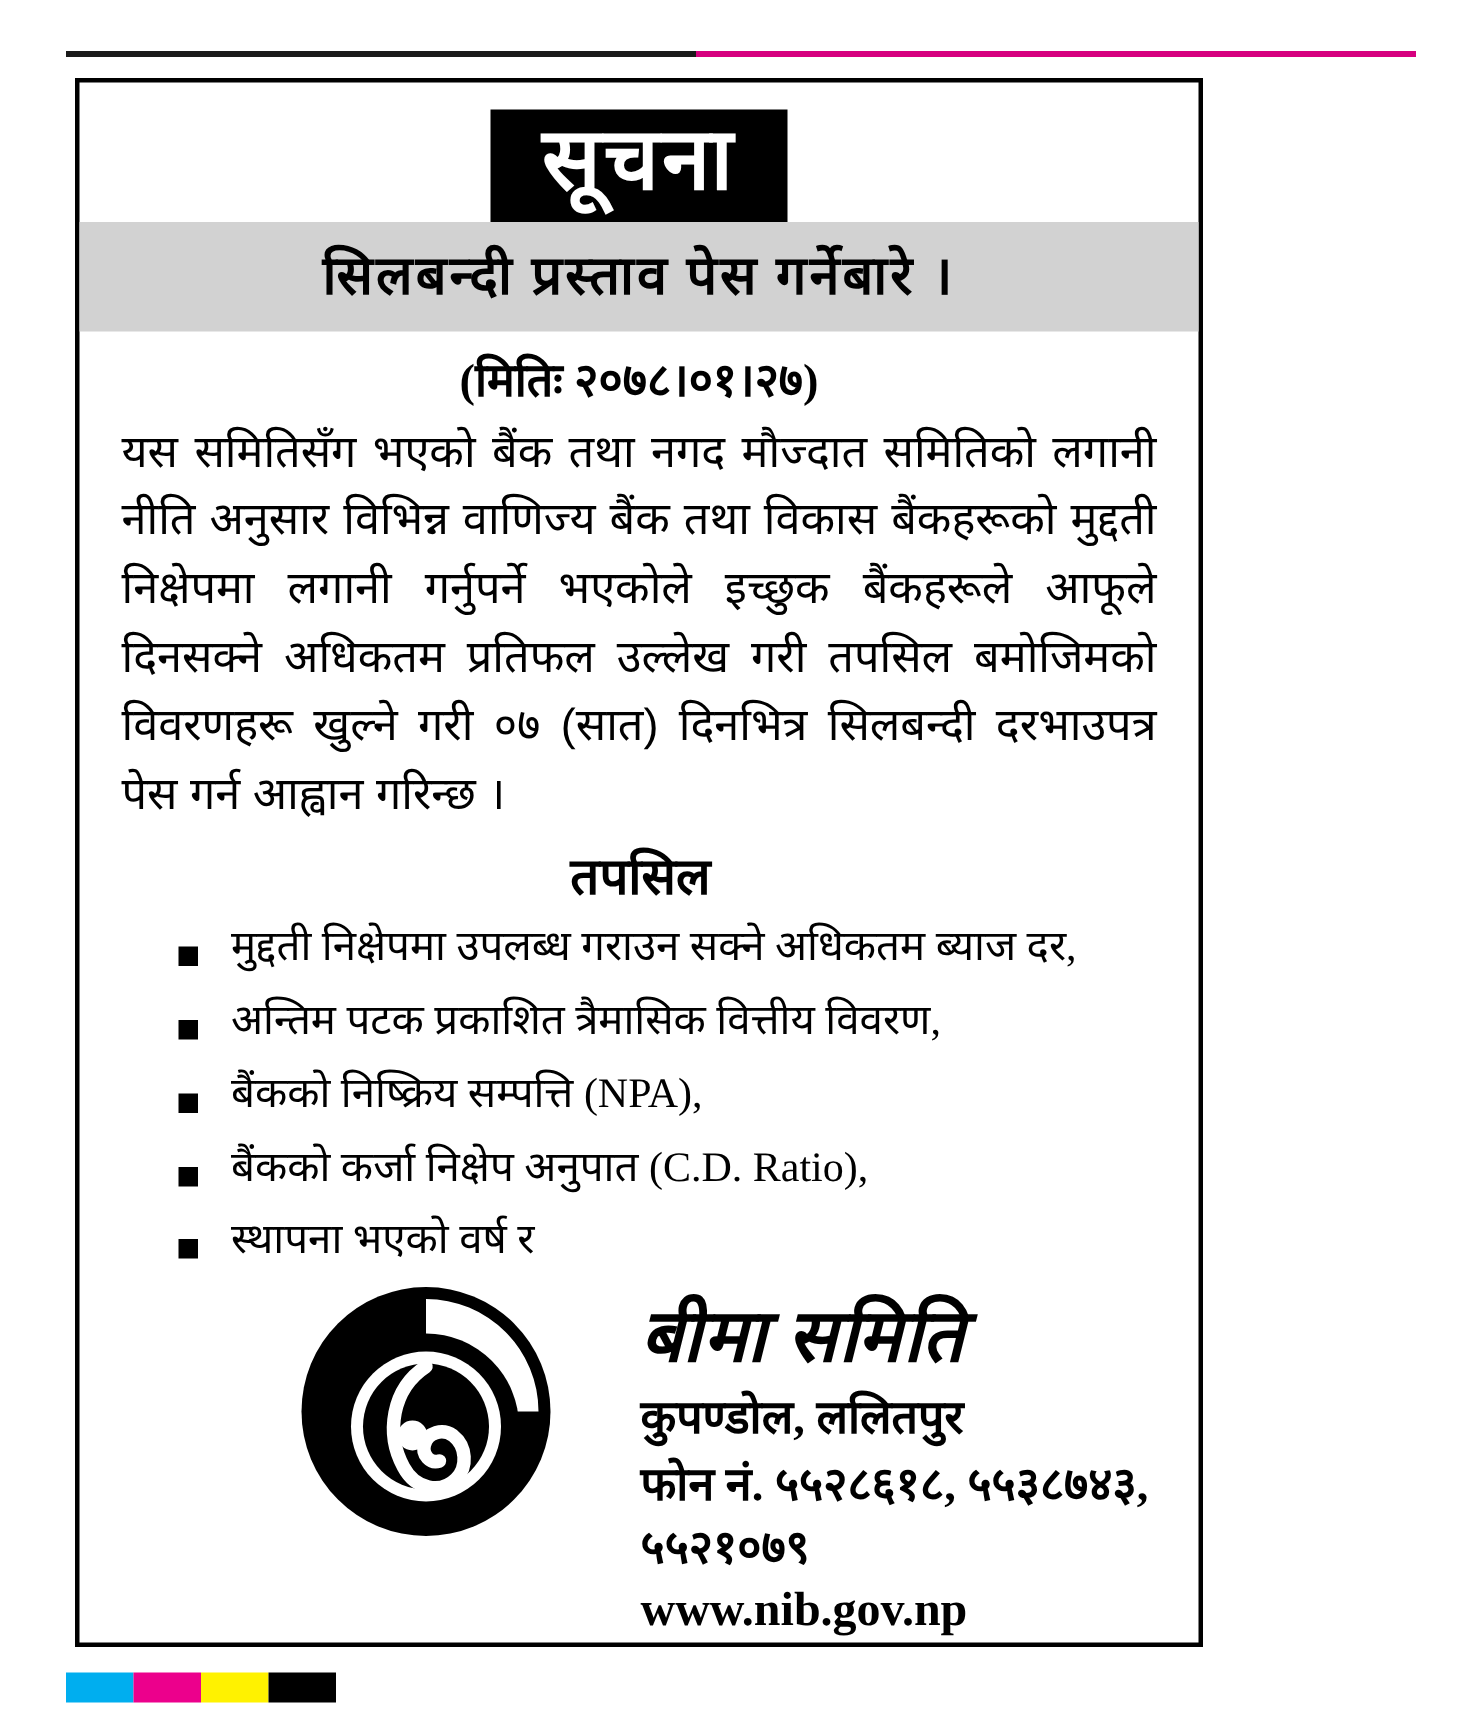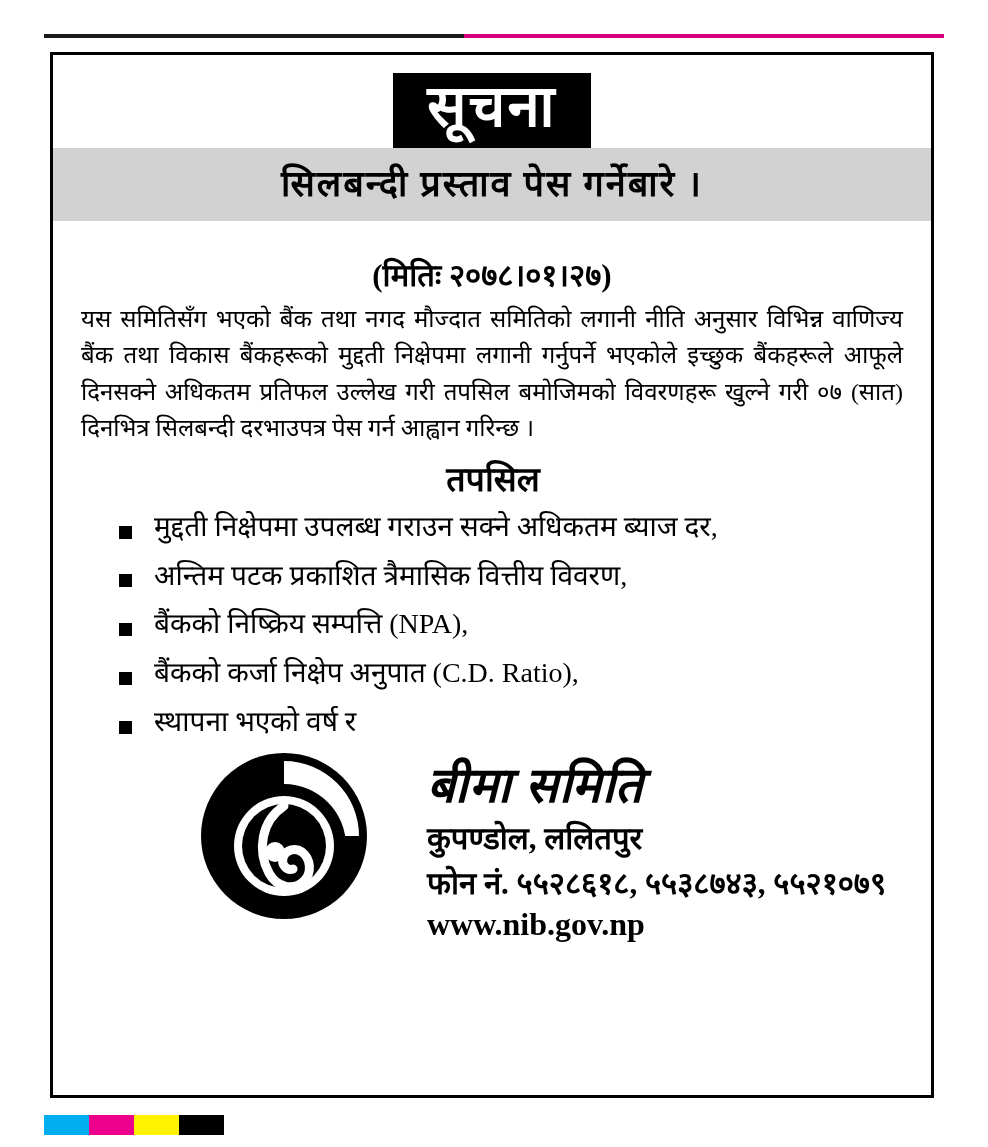--- a/index.html
+++ b/index.html
@@ -32,21 +32,21 @@
     width: 420px;
     height: 4px;
     background: #1a1a1a;
   }
 
   
   .notice-box {
     position: absolute;
     top: 52px;
     left: 50px;
-    width: 884px;
+    width: 752px;
     height: 1046px;
     border: 3px solid #000000;
     box-sizing: border-box;
     background: #ffffff;
   }
 
   .inner {
     padding: 14px 26px 0 26px;
   }
 
@@ -80,26 +80,26 @@
     font-size: 36px;
     letter-spacing: 2px;
     color: #000000;
   }
 
   .date-line {
     text-align: center;
     font-family: "Liberation Serif", serif;
     font-size: 31px;
     font-weight: bold;
-    margin-top: 32px;
+    margin-top: 10px;
   }
 
   .body-para {
-    font-family: Liberation Serif, serif;
-    font-size: 24px;
+    font-family: Liberation Sans, sans-serif;
+    font-size: 30px;
     line-height: 1.52;
     text-align: justify;
     text-justify: inter-word;
     margin-top: 6px;
     padding: 0 2px;
   }
 
   .section-head {
     font-family: "Liberation Serif", serif;
     font-weight: bold;

